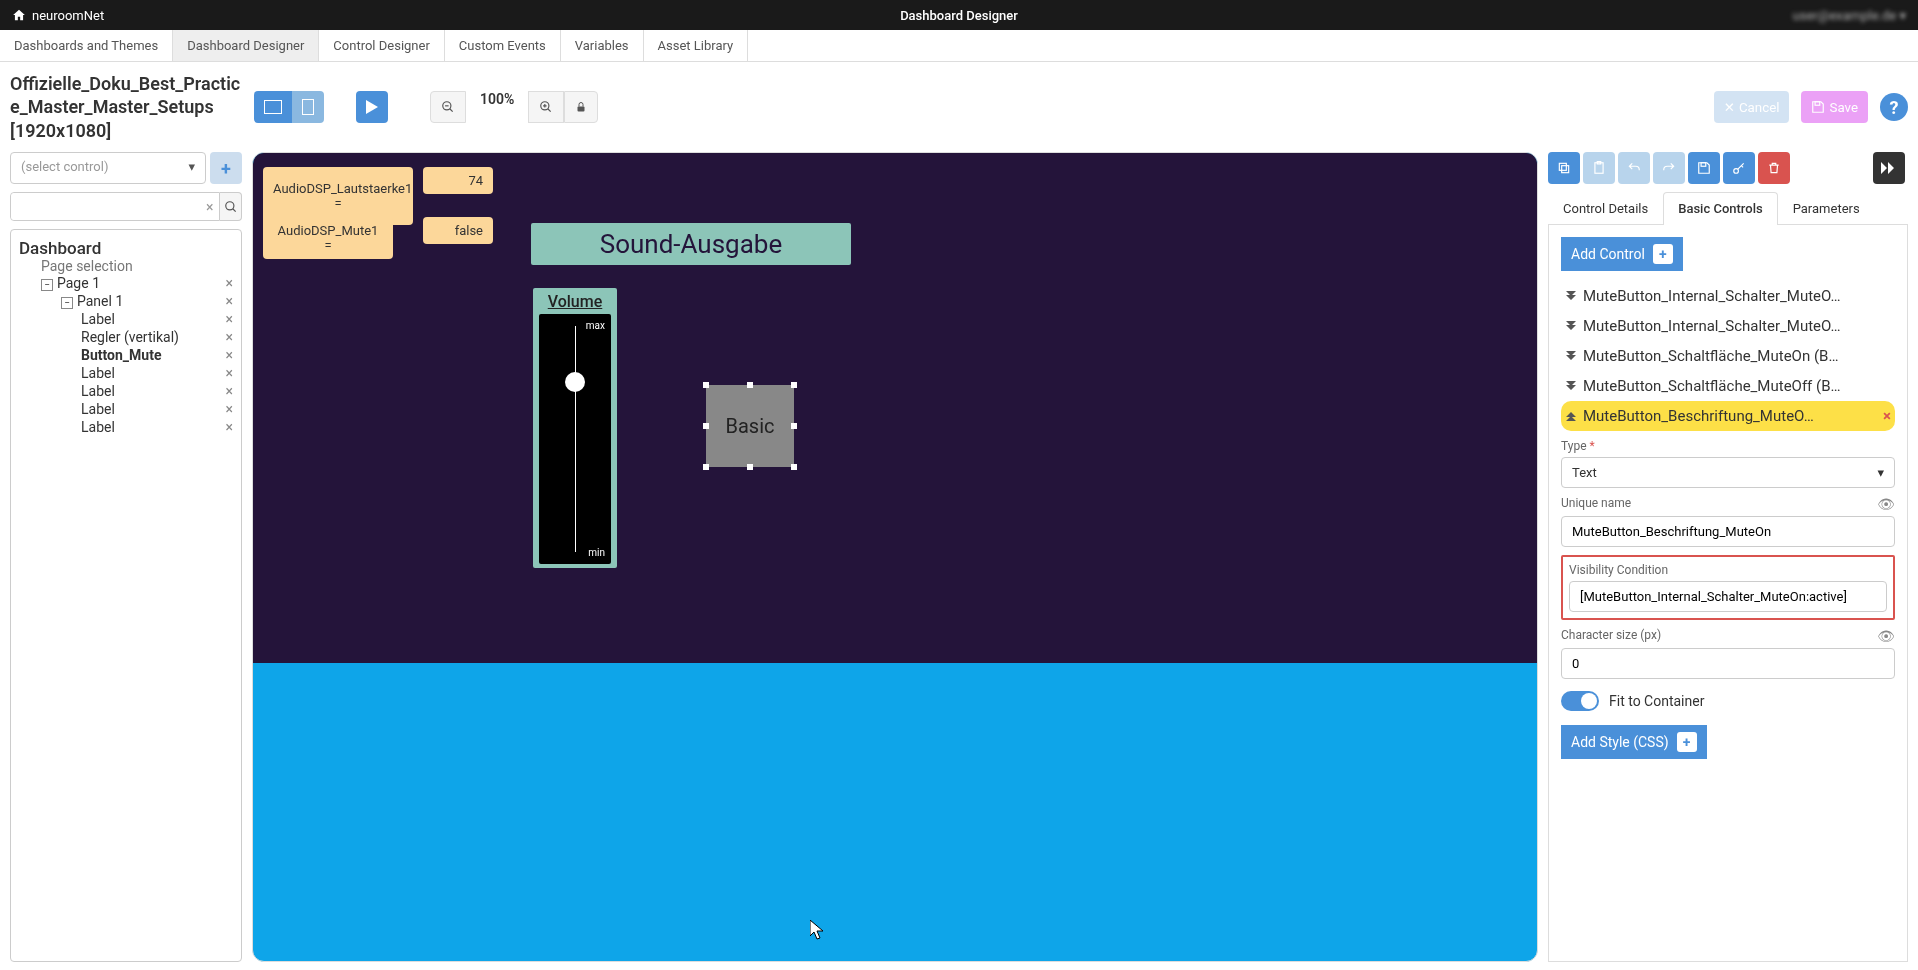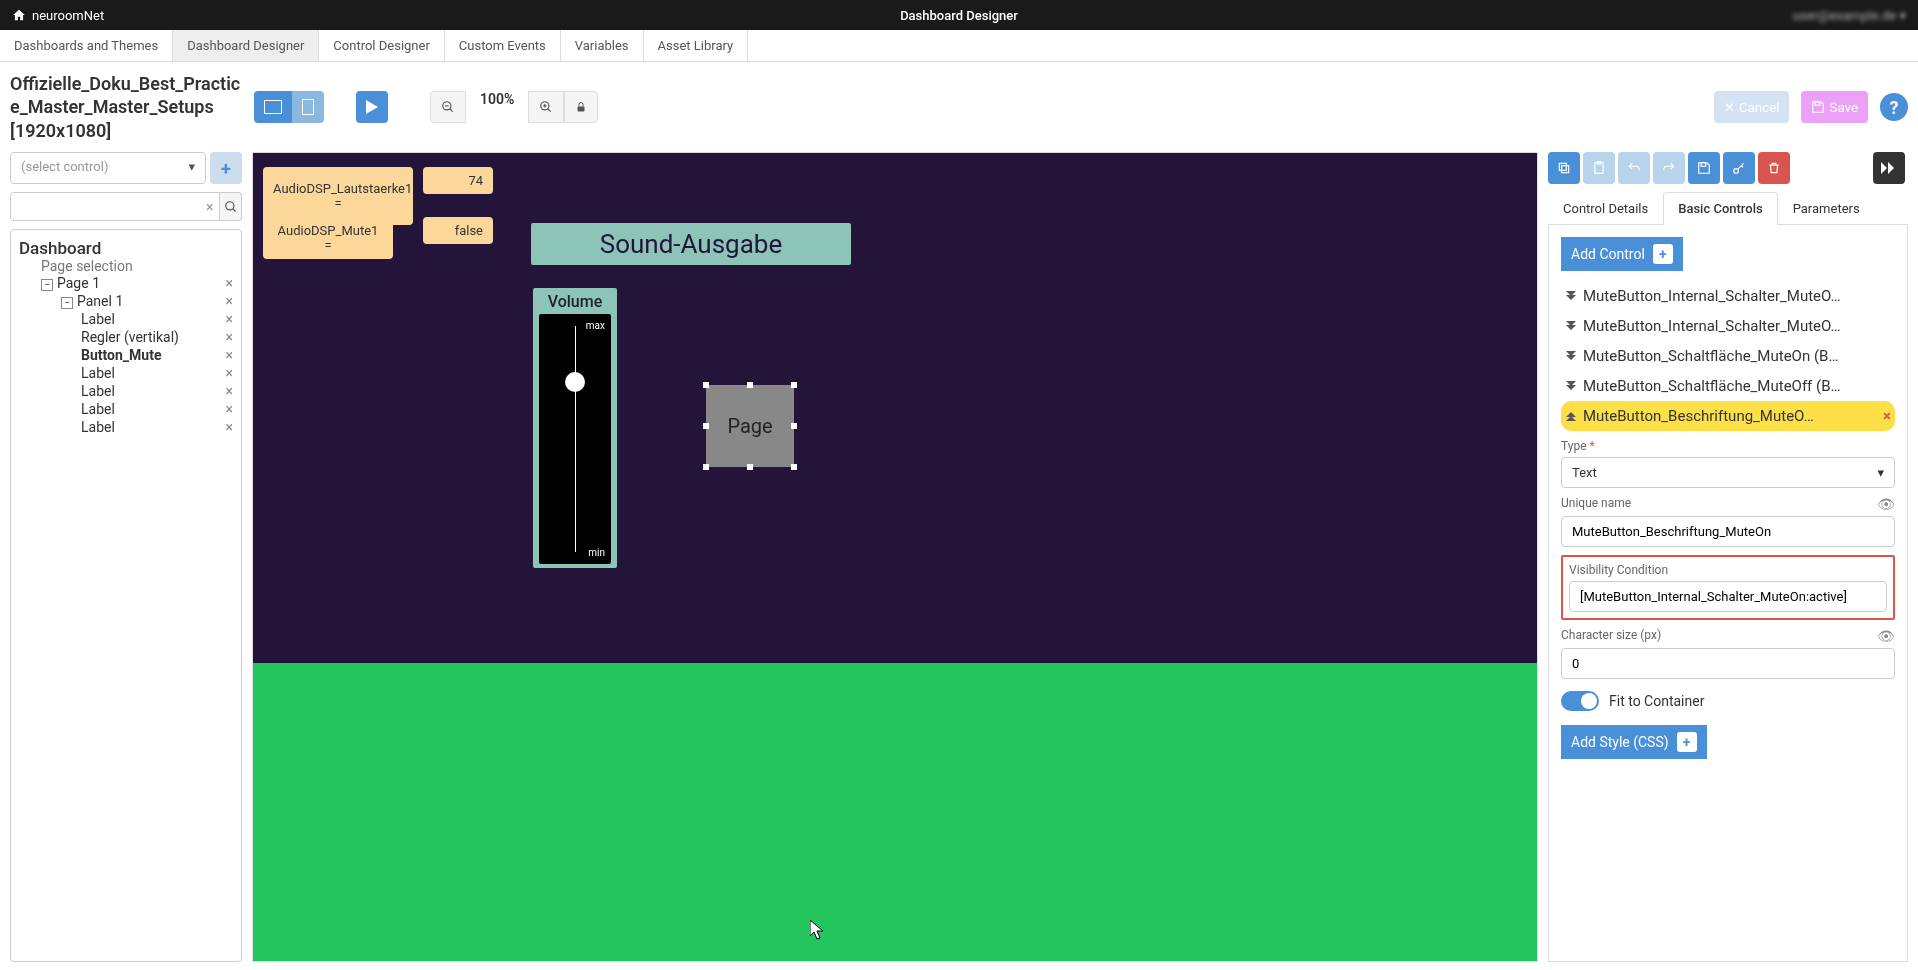--- a/index.html
+++ b/index.html
@@ -43,26 +43,26 @@
 .tree-root { font-size: 17px; font-weight: 500; }
 .tree-sub { color: #777; margin-left: 22px; }
 .tree-item { display: flex; align-items: flex-start; justify-content: space-between; padding: 1px 0; }
 .tree-toggle { display: inline-block; width: 12px; height: 12px; border: 1px solid #888; font-size: 10px; text-align: center; line-height: 10px; margin-right: 4px; }
 .tree-del { color: #888; cursor: pointer; }
 .tree-bold { font-weight: 700; }
 .indent-1 { margin-left: 22px; }
 .indent-2 { margin-left: 42px; }
 .indent-3 { margin-left: 62px; }
 
-.canvas-wrap { flex: 1; background: #22c55e; border: 1px solid #ddd; border-radius: 1px; padding: 0; overflow: auto; }
+.canvas-wrap { flex: 1; background: #0ea5e9; border: 1px solid #ddd; border-radius: 12px; padding: 0; overflow: auto; }
 .canvas { background: #24143a; width: 100%; height: 510px; position: relative; margin: 0; }
 .chip { position: absolute; background: #fcd79a; border-radius: 4px; padding: 6px 10px; font-size: 13px; text-align: center; }
 .sound-title { position: absolute; background: #8cc5b8; color: #24143a; font-size: 26px; padding: 6px 20px; border-radius: 2px; }
 .slider-box { position: absolute; background: #8cc5b8; border-radius: 2px; padding: 4px; text-align: center; }
-.slider-label { color: #222; font-size: 16px; font-weight: 500; }
+.slider-label { color: #222; font-size: 16px; font-weight: 500; text-decoration: underline; }
 .slider-track { background: #000; width: 72px; height: 250px; margin: 3px auto 0; position: relative; border-radius: 2px; }
 .slider-max { position: absolute; top: 6px; right: 6px; color: #fff; font-size: 10px; }
 .slider-min { position: absolute; bottom: 6px; right: 6px; color: #fff; font-size: 10px; }
 .slider-line { position: absolute; left: 50%; top: 12px; bottom: 12px; width: 1px; background: #fff; }
 .slider-knob { position: absolute; left: 50%; transform: translate(-50%, -50%); top: 27%; width: 20px; height: 20px; border-radius: 50%; background: #fff; }
 .mute-box { position: absolute; background: #888; color: #222; display: flex; align-items: center; justify-content: center; font-size: 20px; }
 .sel-handle { position: absolute; width: 6px; height: 6px; background: #fff; }
 
 .right-panel { width: 360px; display: flex; flex-direction: column; }
 .right-toolbar { display: flex; gap: 0; margin-bottom: 8px; }
@@ -252,21 +252,21 @@
       <div class="slider-box" style="left:280px;top:135px;width:84px">
         <div class="slider-label">Volume</div>
         <div class="slider-track">
           <span class="slider-max">max</span>
           <span class="slider-min">min</span>
           <div class="slider-line"></div>
           <div class="slider-knob"></div>
         </div>
       </div>
       <div class="mute-box" style="left:453px;top:232px;width:88px;height:82px">
-        <span>Page</span>
+        <span>Basic</span>
         <div class="sel-handle" style="left:-3px;top:-3px"></div>
         <div class="sel-handle" style="left:50%;top:-3px;margin-left:-3px"></div>
         <div class="sel-handle" style="right:-3px;top:-3px"></div>
         <div class="sel-handle" style="left:-3px;top:50%;margin-top:-3px"></div>
         <div class="sel-handle" style="right:-3px;top:50%;margin-top:-3px"></div>
         <div class="sel-handle" style="left:-3px;bottom:-3px"></div>
         <div class="sel-handle" style="left:50%;bottom:-3px;margin-left:-3px"></div>
         <div class="sel-handle" style="right:-3px;bottom:-3px"></div>
       </div>
     </div>

